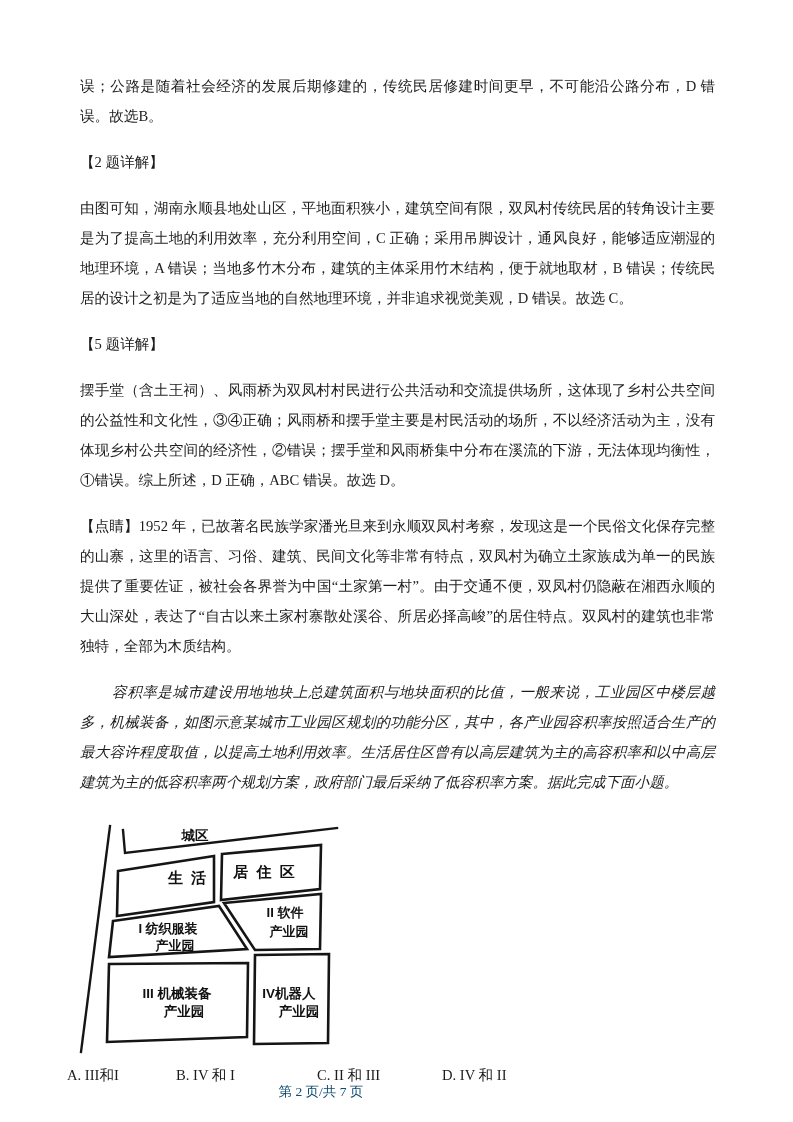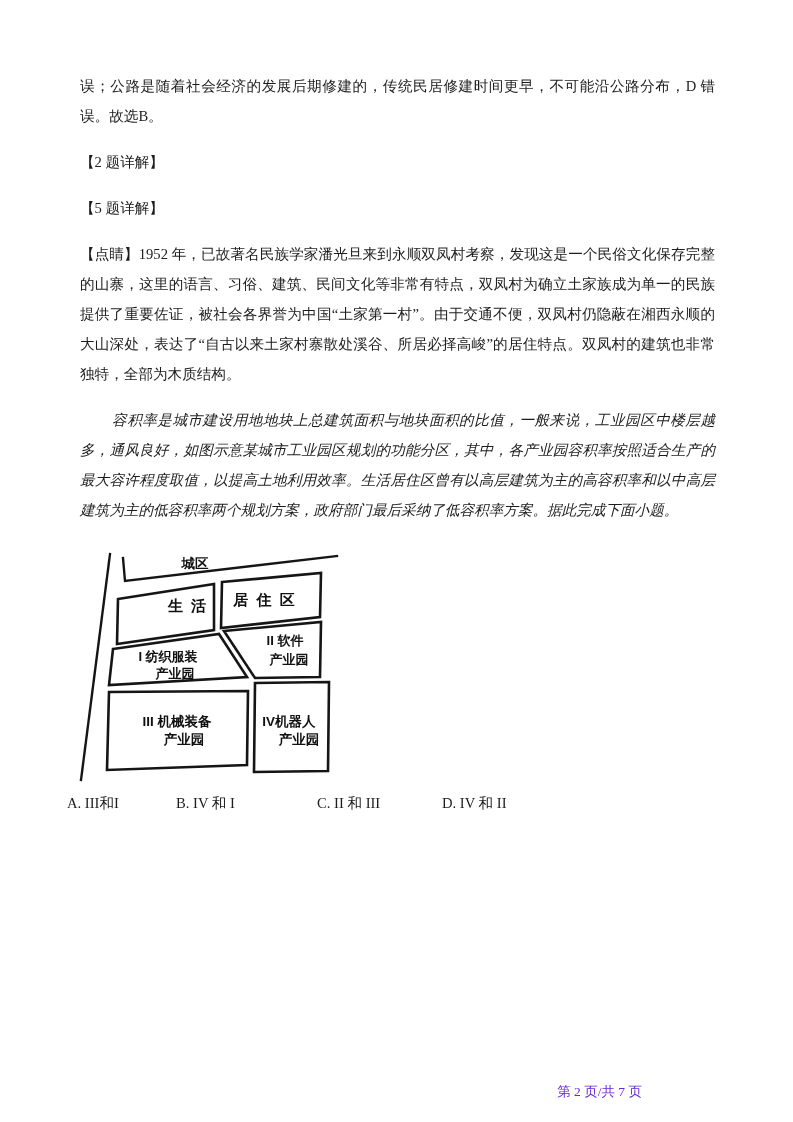--- a/index.html
+++ b/index.html
@@ -57,40 +57,42 @@
     font-weight: 700;
     fill: #111111;
   }
   .lbl-13 { font-size: 13px; }
   .lbl-14 { font-size: 13.5px; }
   .lbl-15 { font-size: 15px; letter-spacing: 2px; }
   .footer {
     position: absolute;
     left: 0; top: 1083px;
     width: 642px;
-    text-align: right;
+    text-align: center;
     font-size: 13.5px;
-    color: #6d28d9;
+    color: #0c4a6e;
   }
 </style>
 </head>
 <body>
 
 <div class="page">
   <div class="content">
 
     <p>误；公路是随着社会经济的发展后期修建的，传统民居修建时间更早，不可能沿公路分布，D 错误。故选B。</p>
 
     <p>【2 题详解】</p>
+    <p>由图可知，湖南永顺县地处山区，平地面积狭小，建筑空间有限，双凤村传统民居的转角设计主要是为了提高土地的利用效率，充分利用空间，C 正确；采用吊脚设计，通风良好，能够适应潮湿的地理环境，A 错误；当地多竹木分布，建筑的主体采用竹木结构，便于就地取材，B 错误；传统民居的设计之初是为了适应当地的自然地理环境，并非追求视觉美观，D 错误。故选 C。</p>
 
     <p>【5 题详解】</p>
+    <p>摆手堂（含土王祠）、风雨桥为双凤村村民进行公共活动和交流提供场所，这体现了乡村公共空间的公益性和文化性，③④正确；风雨桥和摆手堂主要是村民活动的场所，不以经济活动为主，没有体现乡村公共空间的经济性，②错误；摆手堂和风雨桥集中分布在溪流的下游，无法体现均衡性，①错误。综上所述，D 正确，ABC 错误。故选 D。</p>
 
     <p class="tip-para"><span>【点睛】</span><span>1952 年，已故著名民族学家潘光旦来到永顺双凤村考察，发现这是一个民俗文化保存完整的山寨，这里的语言、习俗、建筑、民间文化等非常有特点，双凤村为确立土家族成为单一的民族提供了重要佐证，被社会各界誉为中国“土家第一村”。由于交通不便，双凤村仍隐蔽在湘西永顺的大山深处，表达了“自古以来土家村寨散处溪谷、所居必择高峻”的居住特点。双凤村的建筑也非常独特，全部为木质结构。</span></p>
 
-    <p class="material-para">容积率是城市建设用地地块上总建筑面积与地块面积的比值，一般来说，工业园区中楼层越多，通风良好，如图示意某城市工业园区规划的功能分区，其中，各产业园容积率按照适合生产的最大容许程度取值，以提高土地利用效率。生活居住区曾有以高层建筑为主的高容积率和以中高层建筑为主的低容积率两个规划方案，政府部门最后采纳了低容积率方案。据此完成下面小题。</p>
+    <p class="material-para">容积率是城市建设用地地块上总建筑面积与地块面积的比值，一般来说，工业园区中楼层越多，机械装备，如图示意某城市工业园区规划的功能分区，其中，各产业园容积率按照适合生产的最大容许程度取值，以提高土地利用效率。生活居住区曾有以高层建筑为主的高容积率和以中高层建筑为主的低容积率两个规划方案，政府部门最后采纳了低容积率方案。据此完成下面小题。</p>
 
     <div class="diagram-wrap">
       <svg width="332" height="247" viewBox="0 0 332 247" xmlns="http://www.w3.org/2000/svg">
 
         <line class="map-line" x1="32" y1="13" x2="3" y2="239"></line>
 
         <polyline class="map-line" points="45,17 47,40 259,15"></polyline>
 
         <polygon class="map-block" points="40,58 136,43 136,89 39,103"></polygon>
         <polygon class="map-block" points="144,41 243,32 242,76 143,87"></polygon>

